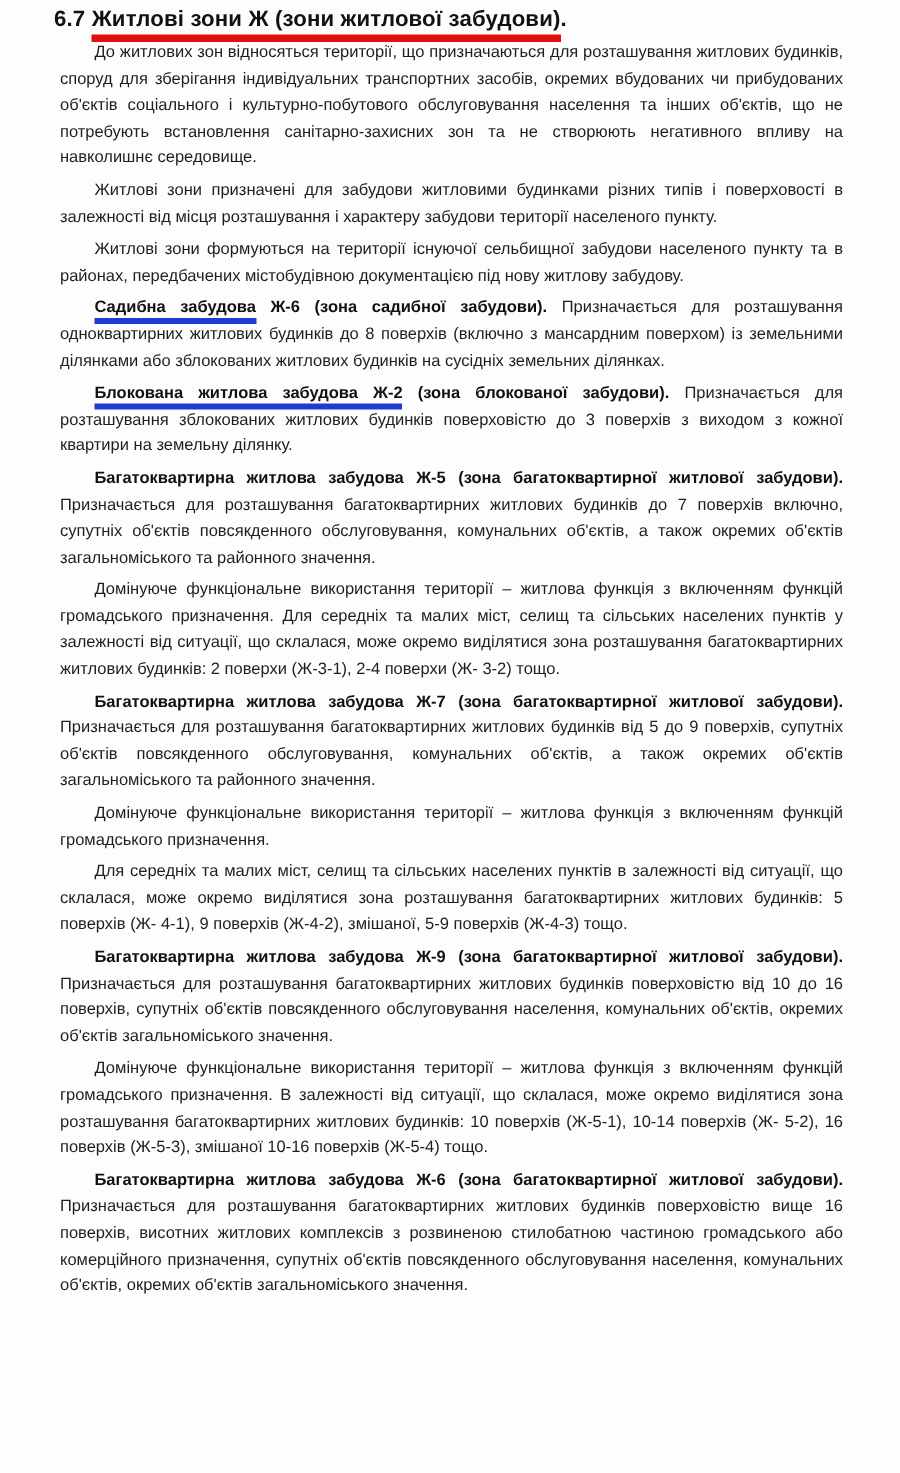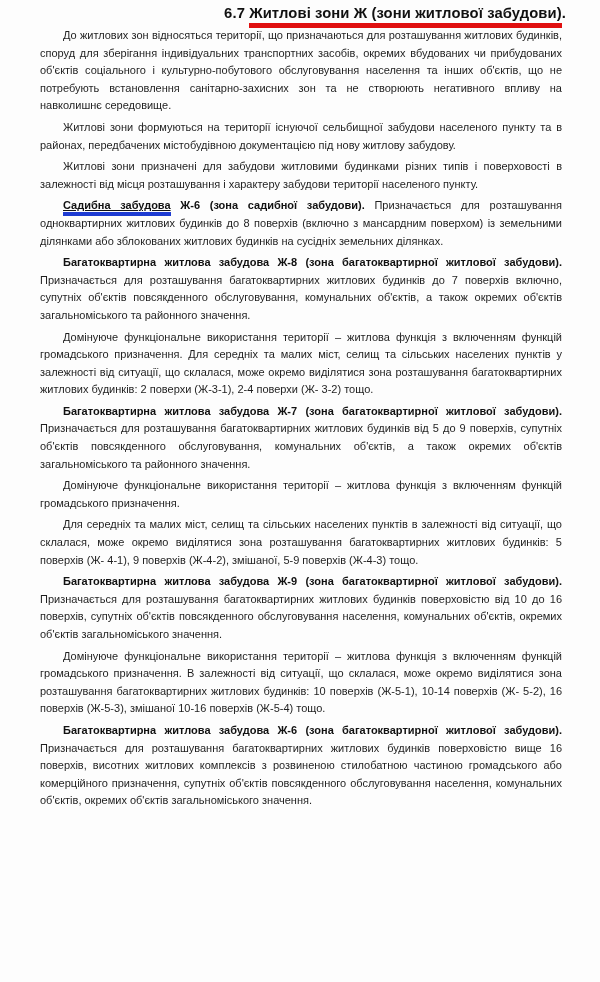--- a/index.html
+++ b/index.html
@@ -11,52 +11,51 @@
     font-family: "Liberation Sans", sans-serif;
     overflow: hidden;
   }
   .page { padding: 5px 34px 0 36px; }
   h1 {
     font-size: 14.8px;
     font-weight: bold;
     color: #111;
     margin: 0 0 6px 0;
     letter-spacing: 0.1px;
-    text-align: right;
   }
   .red-ul {
     border-bottom: 5px solid var(--red, #e01010);
     padding-bottom: 2px;
   }
   p {
     margin: 4px;
     font-size: 11px;
     line-height: 17.6px;
     text-align: justify;
     text-indent: 23px;
   }
   p.zone { margin-top: 3px; }
   .b { font-weight: bold; color: #111; }
   .blue-ul {
     border-bottom: 4px solid var(--blue, #1e3cd2);
     padding-bottom: 1px;
-    text-decoration: underline;
   }
 </style>
 </head>
 <body style="background: rgb(253, 253, 253); color: rgb(30, 30, 30);">
 
 <div class="page">
   <h1><span>6.7 </span><span class="red-ul">Житлові зони Ж (зони житлової забудови)</span><span>.</span></h1>
   <div id="paragraphs">
       <p><span>До житлових зон відносяться території, що призначаються для розташування житлових будинків, споруд для зберігання індивідуальних транспортних засобів, окремих вбудованих чи прибудованих об'єктів соціального і культурно-побутового обслуговування населення та інших об'єктів, що не потребують встановлення санітарно-захисних зон та не створюють негативного впливу на навколишнє середовище.</span></p>
+      <p><span>Житлові зони призначені для забудови житловими будинками різних типів і поверховості в залежності від місця розташування і характеру забудови території населеного пункту.</span></p>
       <p><span>Житлові зони формуються на території існуючої сельбищної забудови населеного пункту та в районах, передбачених містобудівною документацією під нову житлову забудову.</span></p>
-      <p><span>Житлові зони призначені для забудови житловими будинками різних типів і поверховості в залежності від місця розташування і характеру забудови території населеного пункту.</span></p>
       <p class="zone"><span class="b blue-ul">Садибна забудова</span><span class="b"> Ж-6 (зона садибної забудови).</span><span> Призначається для розташування одноквартирних житлових будинків до 8 поверхів (включно з мансардним поверхом) із земельними ділянками або зблокованих житлових будинків на сусідніх земельних ділянках.</span></p>
-      <p class="zone"><span class="b">Багатоквартирна житлова забудова Ж-8 (зона багатоквартирної житлової забудови).</span><span> Призначається для розташування багатоквартирних житлових будинків до 7 поверхів включно, супутніх об'єктів повсякденного обслуговування, комунальних об'єктів, а також окремих об'єктів загальноміського та районного значення.</span></p>
+      <p class="zone"><span class="b blue-ul">Блокована житлова забудова Ж-2</span><span class="b"> (зона блокованої забудови).</span><span> Призначається для розташування зблокованих житлових будинків поверховістю до 3 поверхів з виходом з кожної квартири на земельну ділянку.</span></p>
+      <p class="zone"><span class="b">Багатоквартирна житлова забудова Ж-5 (зона багатоквартирної житлової забудови).</span><span> Призначається для розташування багатоквартирних житлових будинків до 7 поверхів включно, супутніх об'єктів повсякденного обслуговування, комунальних об'єктів, а також окремих об'єктів загальноміського та районного значення.</span></p>
       <p><span>Домінуюче функціональне використання території – житлова функція з включенням функцій громадського призначення. Для середніх та малих міст, селищ та сільських населених пунктів у залежності від ситуації, що склалася, може окремо виділятися зона розташування багатоквартирних житлових будинків: 2 поверхи (Ж-3-1), 2-4 поверхи (Ж- 3-2) тощо.</span></p>
       <p class="zone"><span class="b">Багатоквартирна житлова забудова Ж-7 (зона багатоквартирної житлової забудови).</span><span> Призначається для розташування багатоквартирних житлових будинків від 5 до 9 поверхів, супутніх об'єктів повсякденного обслуговування, комунальних об'єктів, а також окремих об'єктів загальноміського та районного значення.</span></p>
       <p><span>Домінуюче функціональне використання території – житлова функція з включенням функцій громадського призначення.</span></p>
       <p><span>Для середніх та малих міст, селищ та сільських населених пунктів в залежності від ситуації, що склалася, може окремо виділятися зона розташування багатоквартирних житлових будинків: 5 поверхів (Ж- 4-1), 9 поверхів (Ж-4-2), змішаної, 5-9 поверхів (Ж-4-3) тощо.</span></p>
       <p class="zone"><span class="b">Багатоквартирна житлова забудова Ж-9 (зона багатоквартирної житлової забудови).</span><span> Призначається для розташування багатоквартирних житлових будинків поверховістю від 10 до 16 поверхів, супутніх об'єктів повсякденного обслуговування населення, комунальних об'єктів, окремих об'єктів загальноміського значення.</span></p>
       <p><span>Домінуюче функціональне використання території – житлова функція з включенням функцій громадського призначення. В залежності від ситуації, що склалася, може окремо виділятися зона розташування багатоквартирних житлових будинків: 10 поверхів (Ж-5-1), 10-14 поверхів (Ж- 5-2), 16 поверхів (Ж-5-3), змішаної 10-16 поверхів (Ж-5-4) тощо.</span></p>
       <p class="zone"><span class="b">Багатоквартирна житлова забудова Ж-6 (зона багатоквартирної житлової забудови).</span><span> Призначається для розташування багатоквартирних житлових будинків поверховістю вище 16 поверхів, висотних житлових комплексів з розвиненою стилобатною частиною громадського або комерційного призначення, супутніх об'єктів повсякденного обслуговування населення, комунальних об'єктів, окремих об'єктів загальноміського значення.</span></p>
     </div>
 </div>
 

